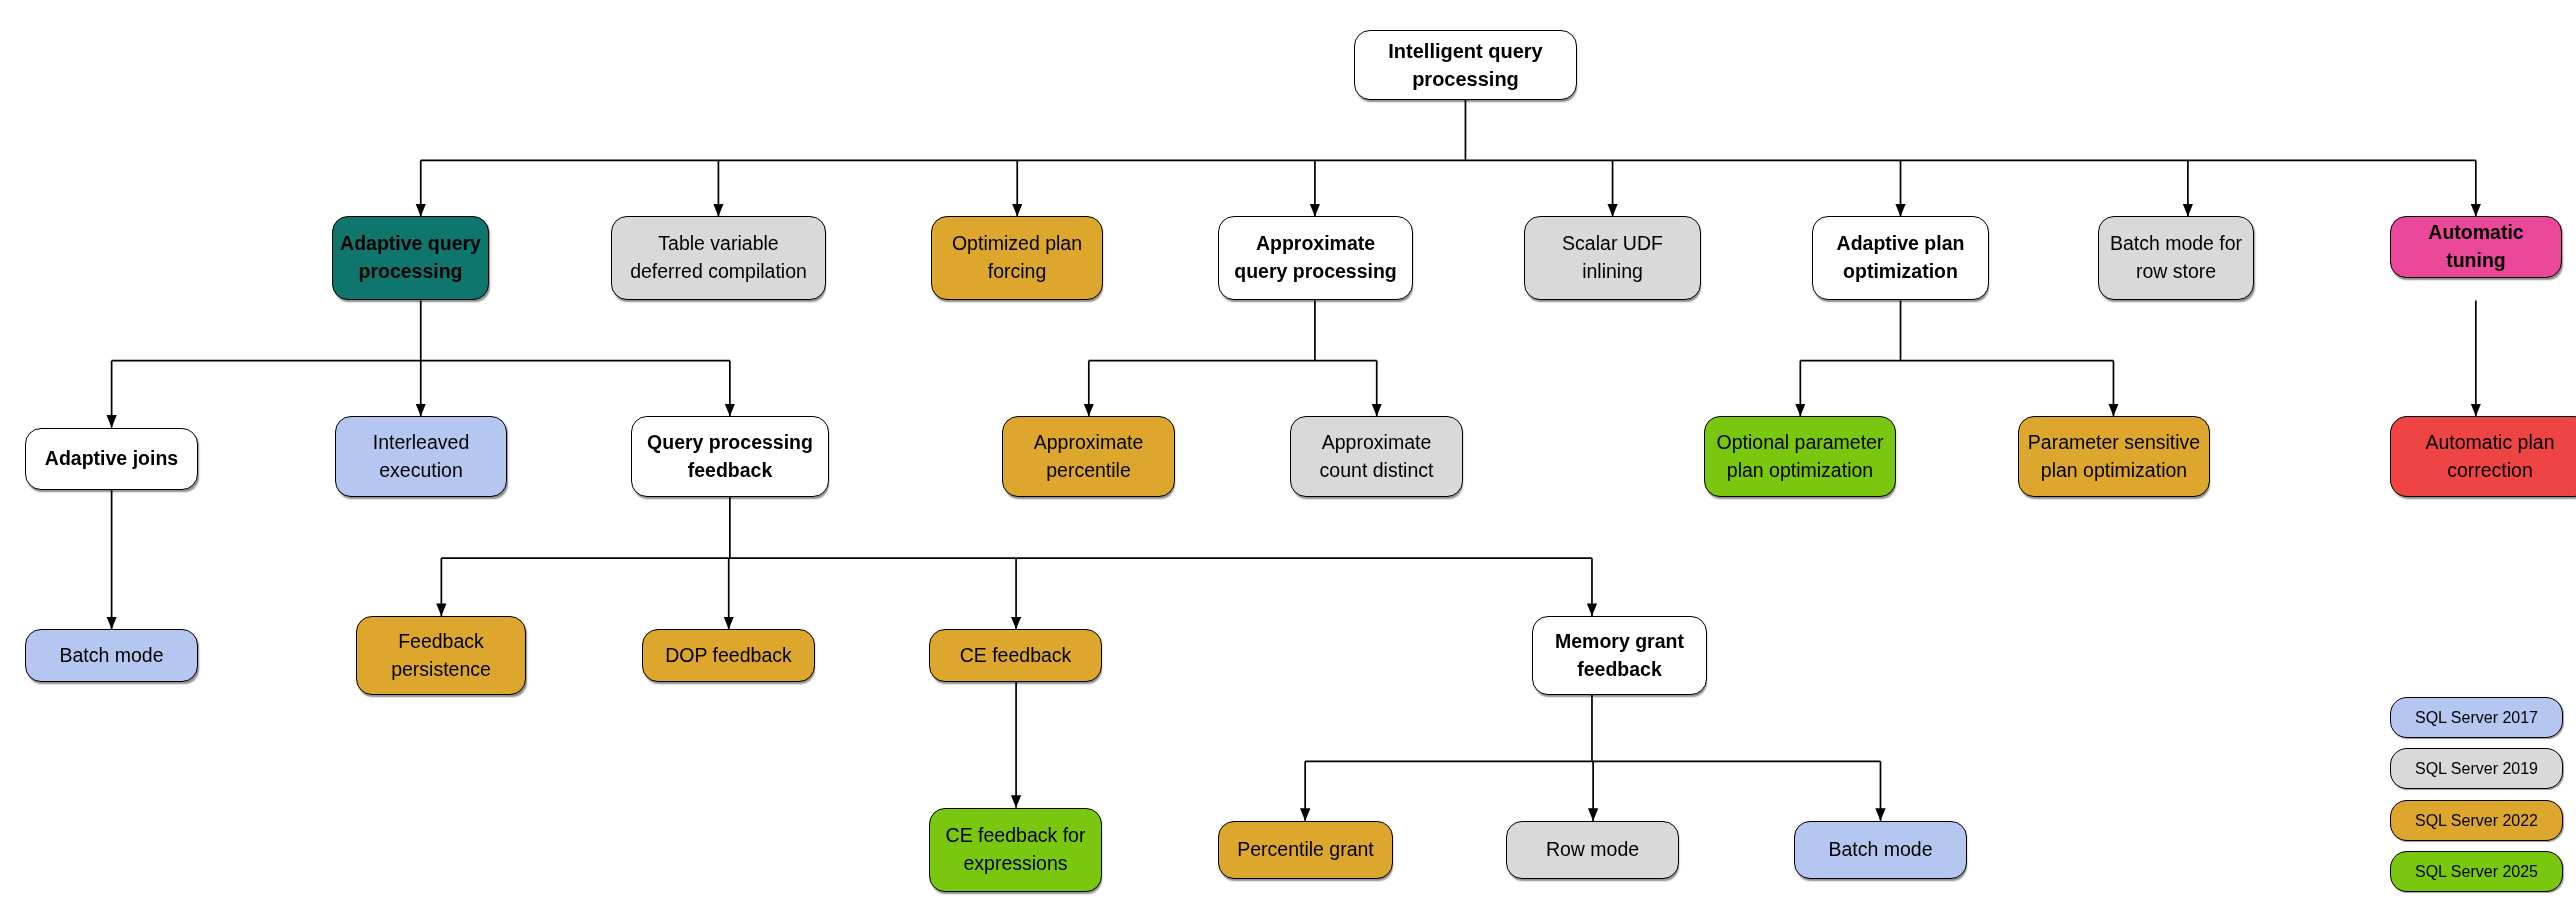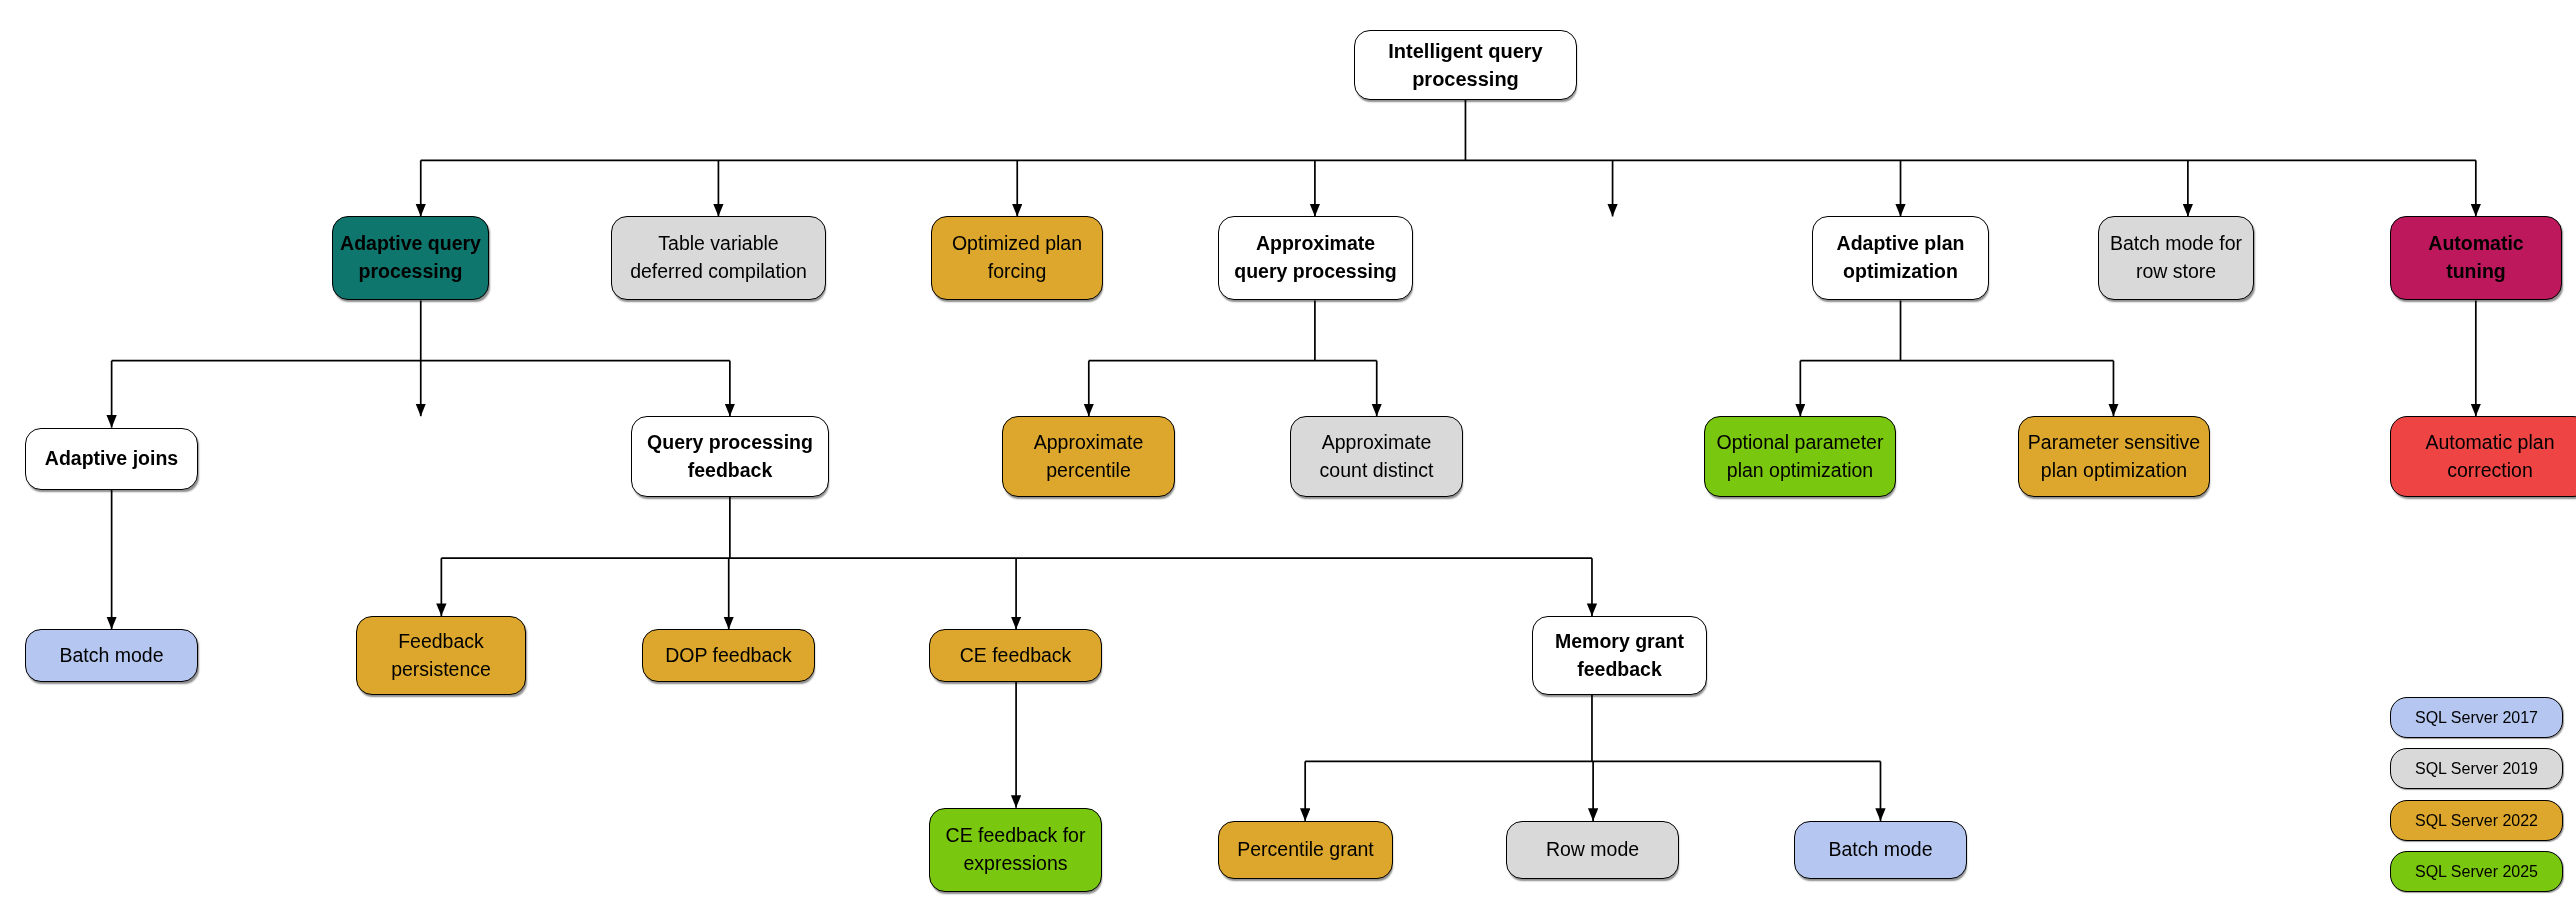--- a/index.html
+++ b/index.html
@@ -99,27 +99,31 @@
 <div class="node bold" style="left: 1354px; top: 30px; width: 223px; height: 70px; background: rgb(255, 255, 255); font-size: 20px;">Intelligent query
 processing</div>
     <div class="node bold" style="left: 332px; top: 216px; width: 157px; height: 84px; background: #0f766e;">Adaptive query
 processing</div>
     <div class="node" style="left: 611px; top: 216px; width: 215px; height: 84px; background: rgb(217, 217, 217);">Table variable
 deferred compilation</div>
     <div class="node" style="left: 931px; top: 216px; width: 172px; height: 84px; background: rgb(220, 167, 44);">Optimized plan
 forcing</div>
     <div class="node bold" style="left: 1218px; top: 216px; width: 195px; height: 84px; background: rgb(255, 255, 255);">Approximate
 query processing</div>
+    <div class="node" style="left: 1524px; top: 216px; width: 177px; height: 84px; background: rgb(217, 217, 217);">Scalar UDF
+inlining</div>
     <div class="node bold" style="left: 1812px; top: 216px; width: 177px; height: 84px; background: rgb(255, 255, 255);">Adaptive plan
 optimization</div>
     <div class="node" style="left: 2098px; top: 216px; width: 156px; height: 84px; background: rgb(217, 217, 217);">Batch mode for
 row store</div>
-    <div class="node bold" style="left: 2390px; top: 216px; width: 172px; height: 84px; background: #be185d;">Automatic
+    <div class="node bold" style="left: 2390px; top: 216px; width: 172px; height: 62px; background: #ec4899;">Automatic
 tuning</div>
     <div class="node bold" style="left: 25px; top: 428px; width: 173px; height: 62px; background: rgb(255, 255, 255);">Adaptive joins</div>
+    <div class="node" style="left: 335px; top: 416px; width: 172px; height: 81px; background: rgb(181, 199, 240);">Interleaved
+execution</div>
     <div class="node bold" style="left: 631px; top: 416px; width: 198px; height: 81px; background: rgb(255, 255, 255);">Query processing
 feedback</div>
     <div class="node" style="left: 1002px; top: 416px; width: 173px; height: 81px; background: rgb(220, 167, 44);">Approximate
 percentile</div>
     <div class="node" style="left: 1290px; top: 416px; width: 173px; height: 81px; background: rgb(217, 217, 217);">Approximate
 count distinct</div>
     <div class="node" style="left: 1704px; top: 416px; width: 192px; height: 81px; background: rgb(122, 199, 15);">Optional parameter
 plan optimization</div>
     <div class="node" style="left: 2018px; top: 416px; width: 192px; height: 81px; background: rgb(220, 167, 44);">Parameter sensitive
 plan optimization</div>

